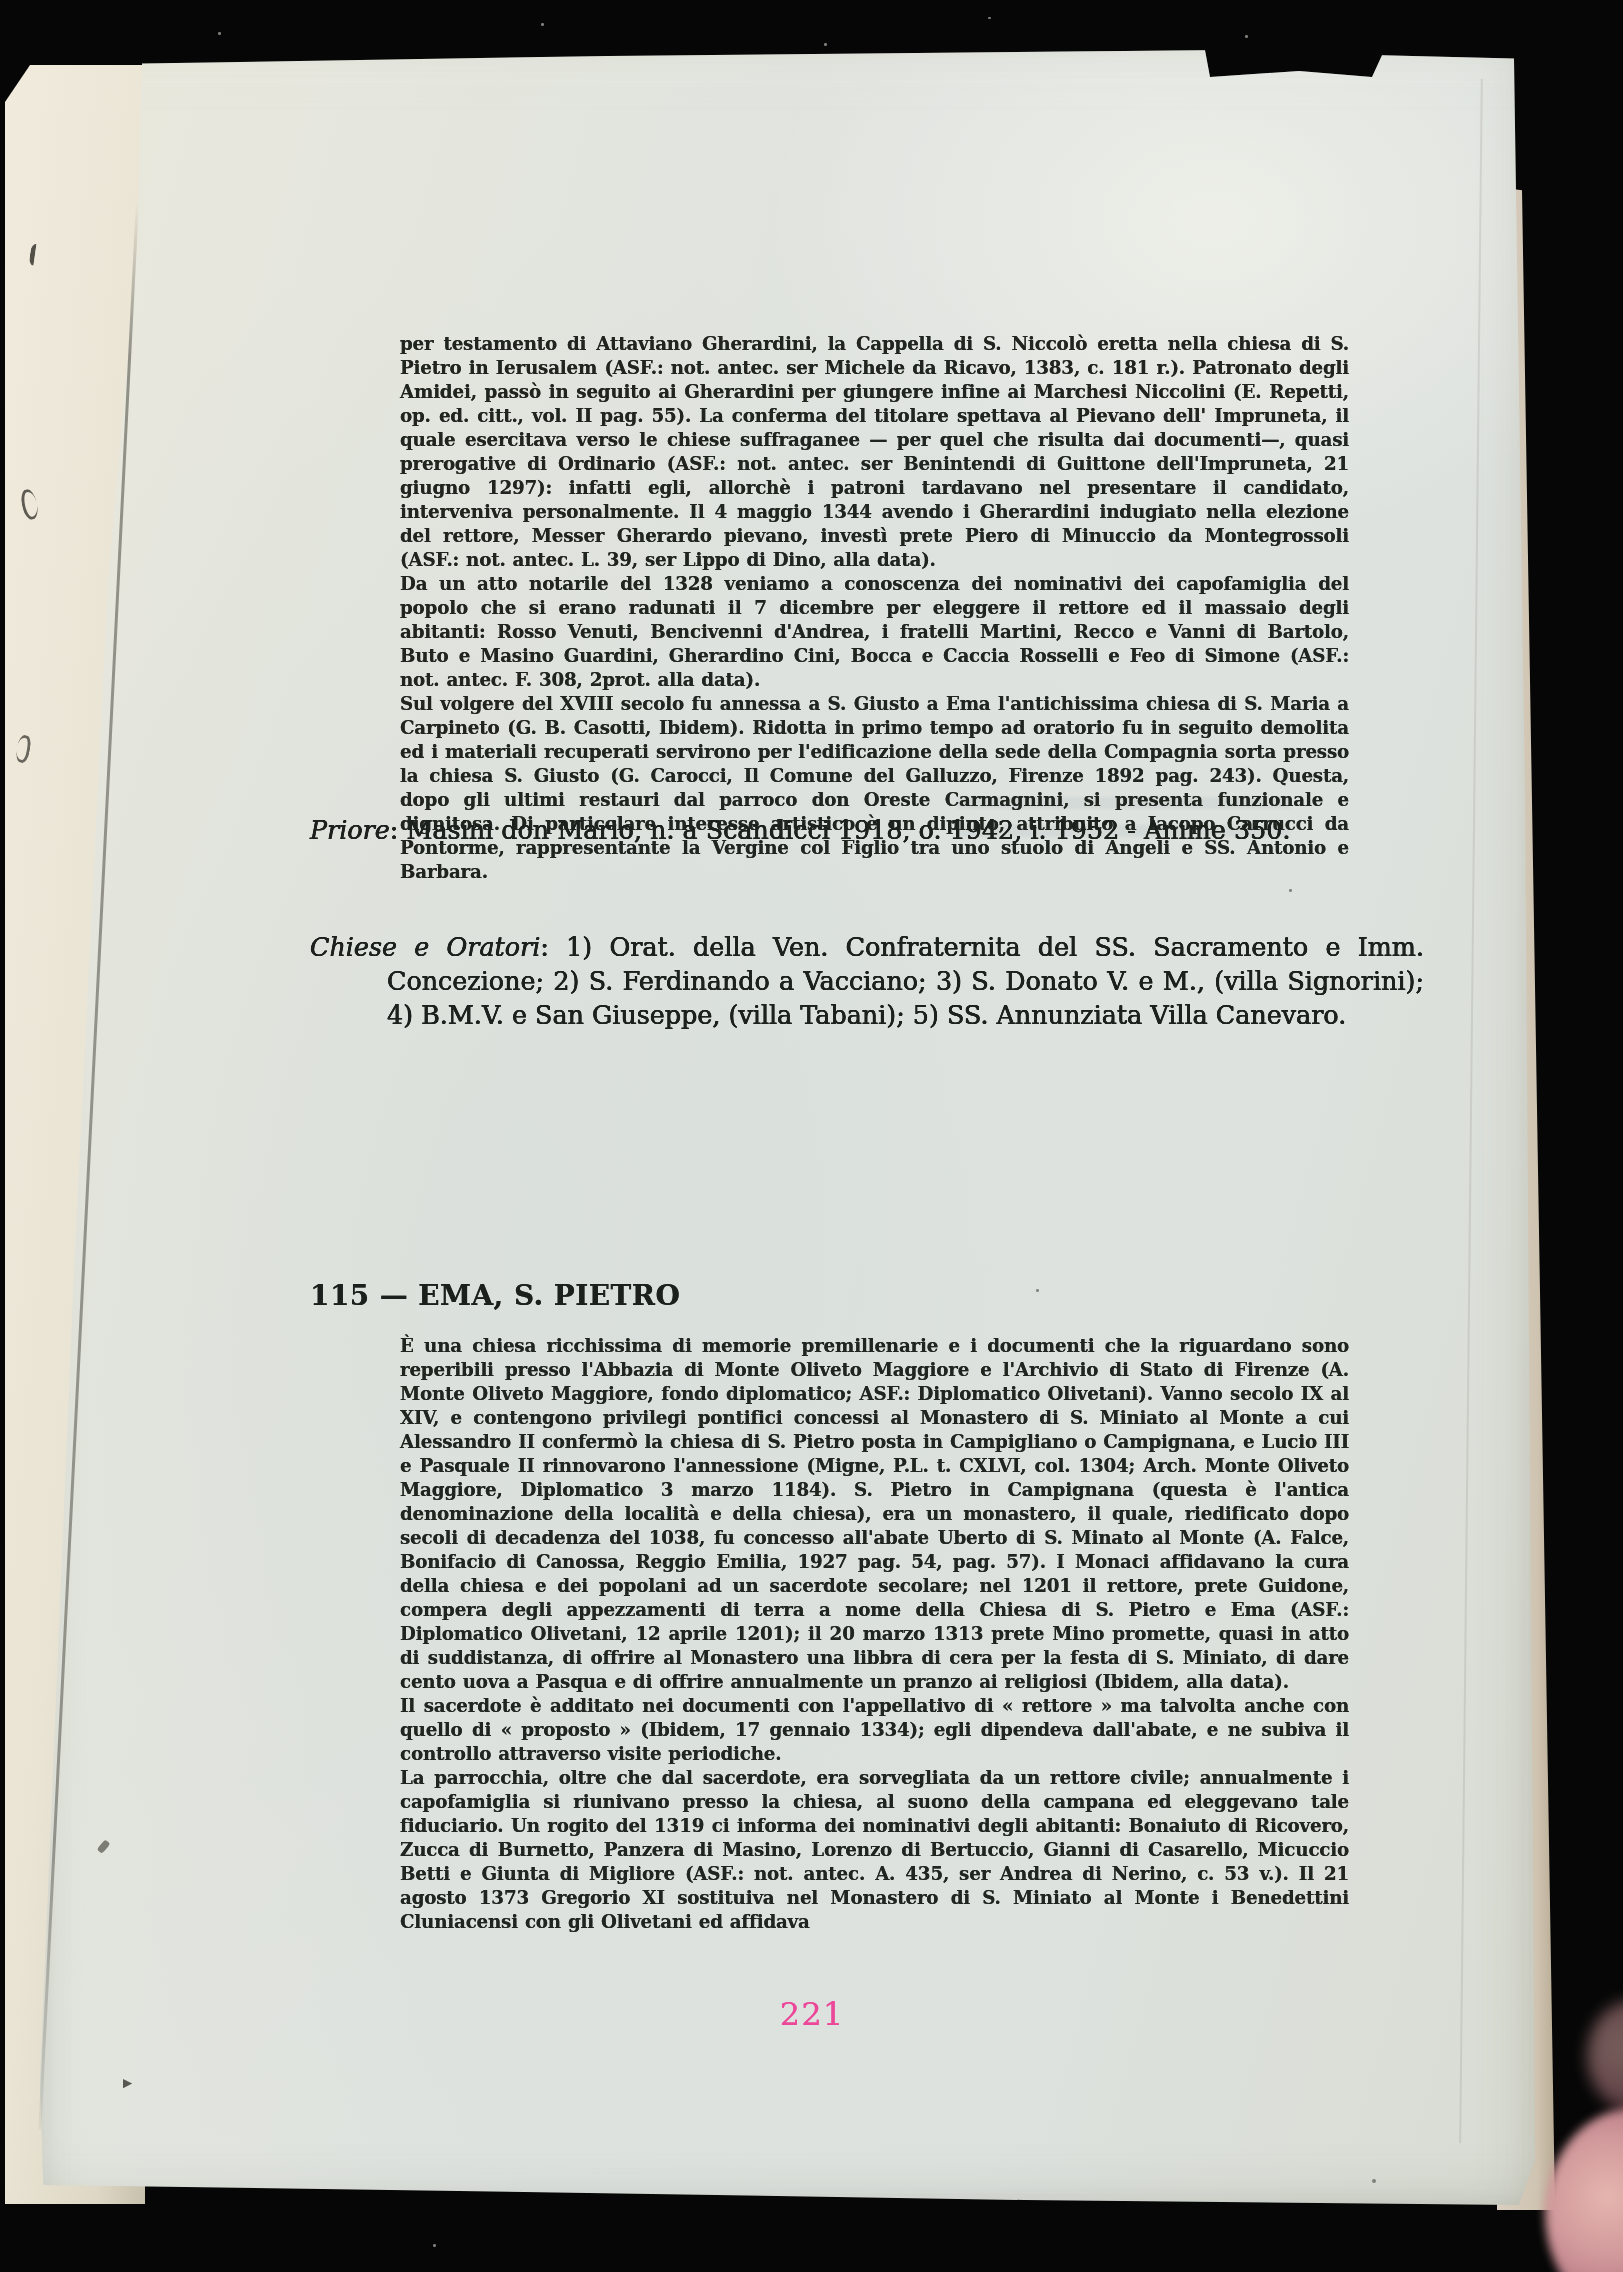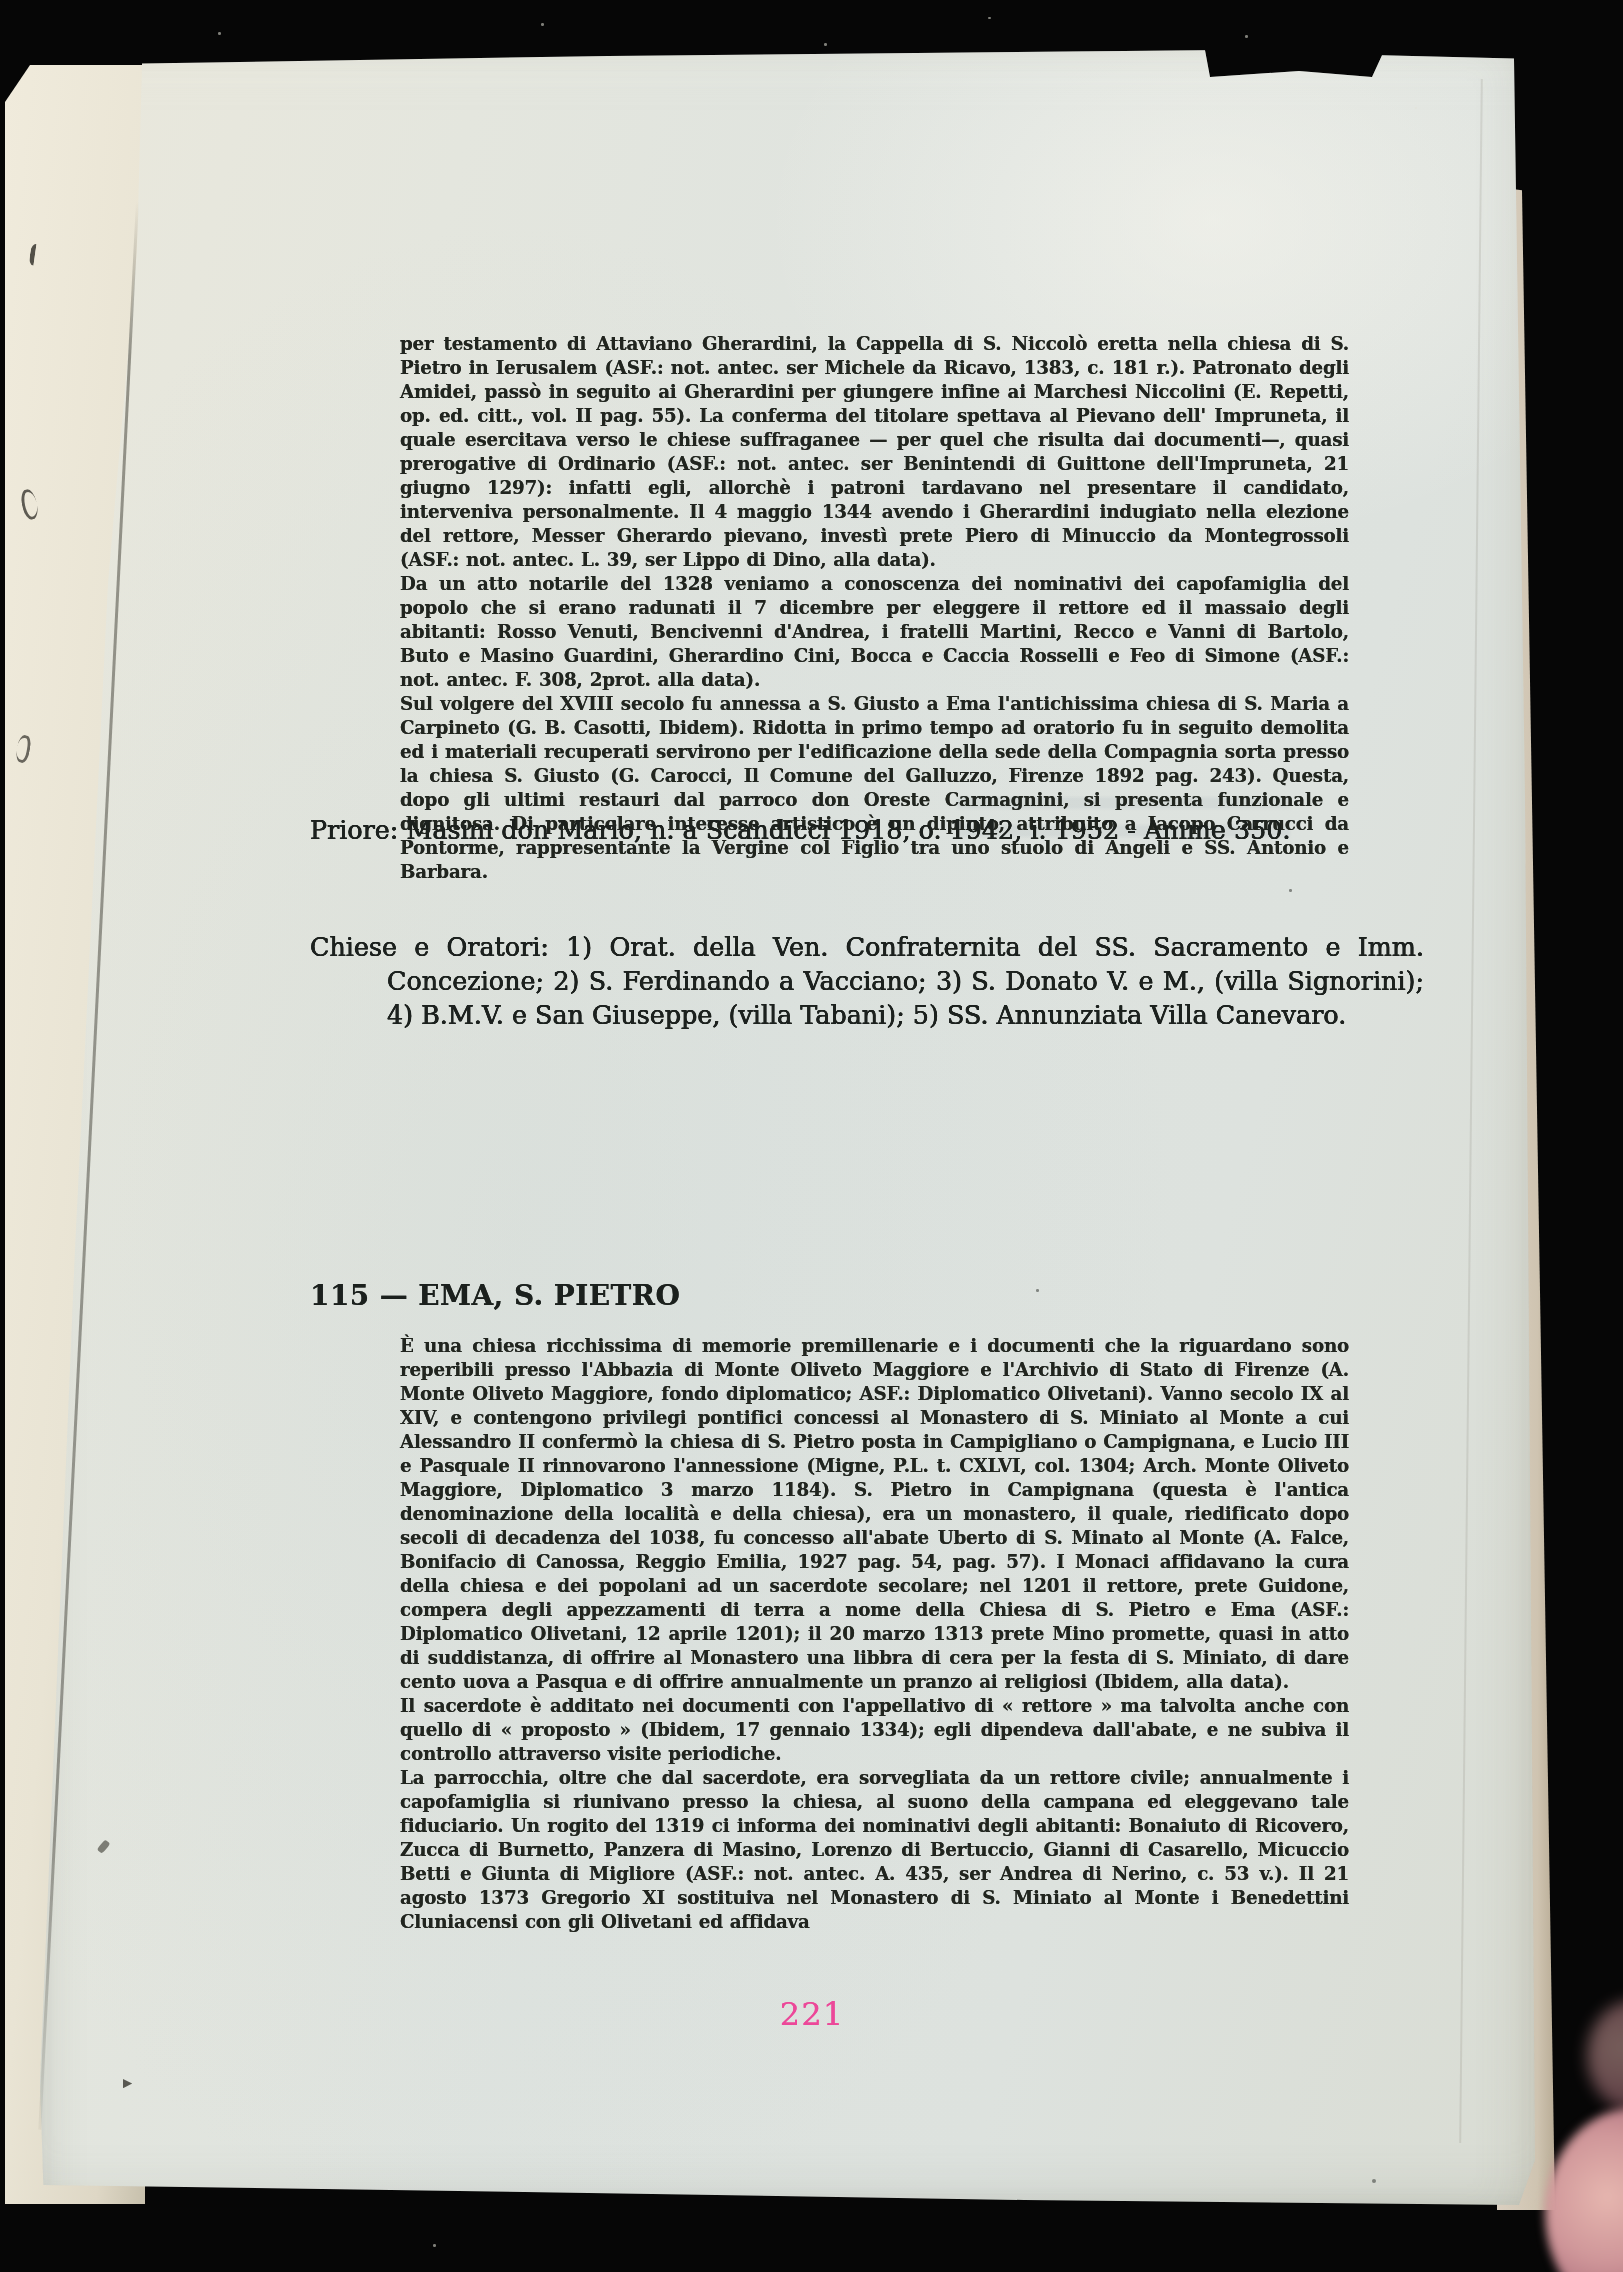--- a/index.html
+++ b/index.html
@@ -56,21 +56,21 @@
     text-align:justify;letter-spacing:-0.2px;word-spacing:0.8px;
     color:#21251f;text-shadow:0 0 0.5px rgba(25,30,26,.8);
   }
   .small-block p{margin:0;}
   .big{
     position:absolute;font-size:25.4px;line-height:34px;color:#1c211e;
     text-align:justify;
     text-shadow:0.3px 0 currentColor, -0.3px 0 currentColor, 0 0.2px currentColor;
   }
   .hang{padding-left:77px;text-indent:-77px;}
-  .ital{}
+  .ital{font-style:italic;}
   .entry-heading{
     position:absolute;left:310px;top:1279px;
     font-size:28px;font-weight:bold;letter-spacing:0.4px;color:#1b201d;
     text-shadow:0 0 0.6px rgba(20,26,22,.85);
   }
   #intro{top:293px;margin-top:39px;}
   #priore{left:310px;top:813px;width:1037px;}
   #chiese{left:310px;top:902px;width:1037px;margin-top:28px;}
   #uff{left:379px;top:1097px;width:970px;}
   #subhead{left:310px;top:1322px;width:1041px;}

